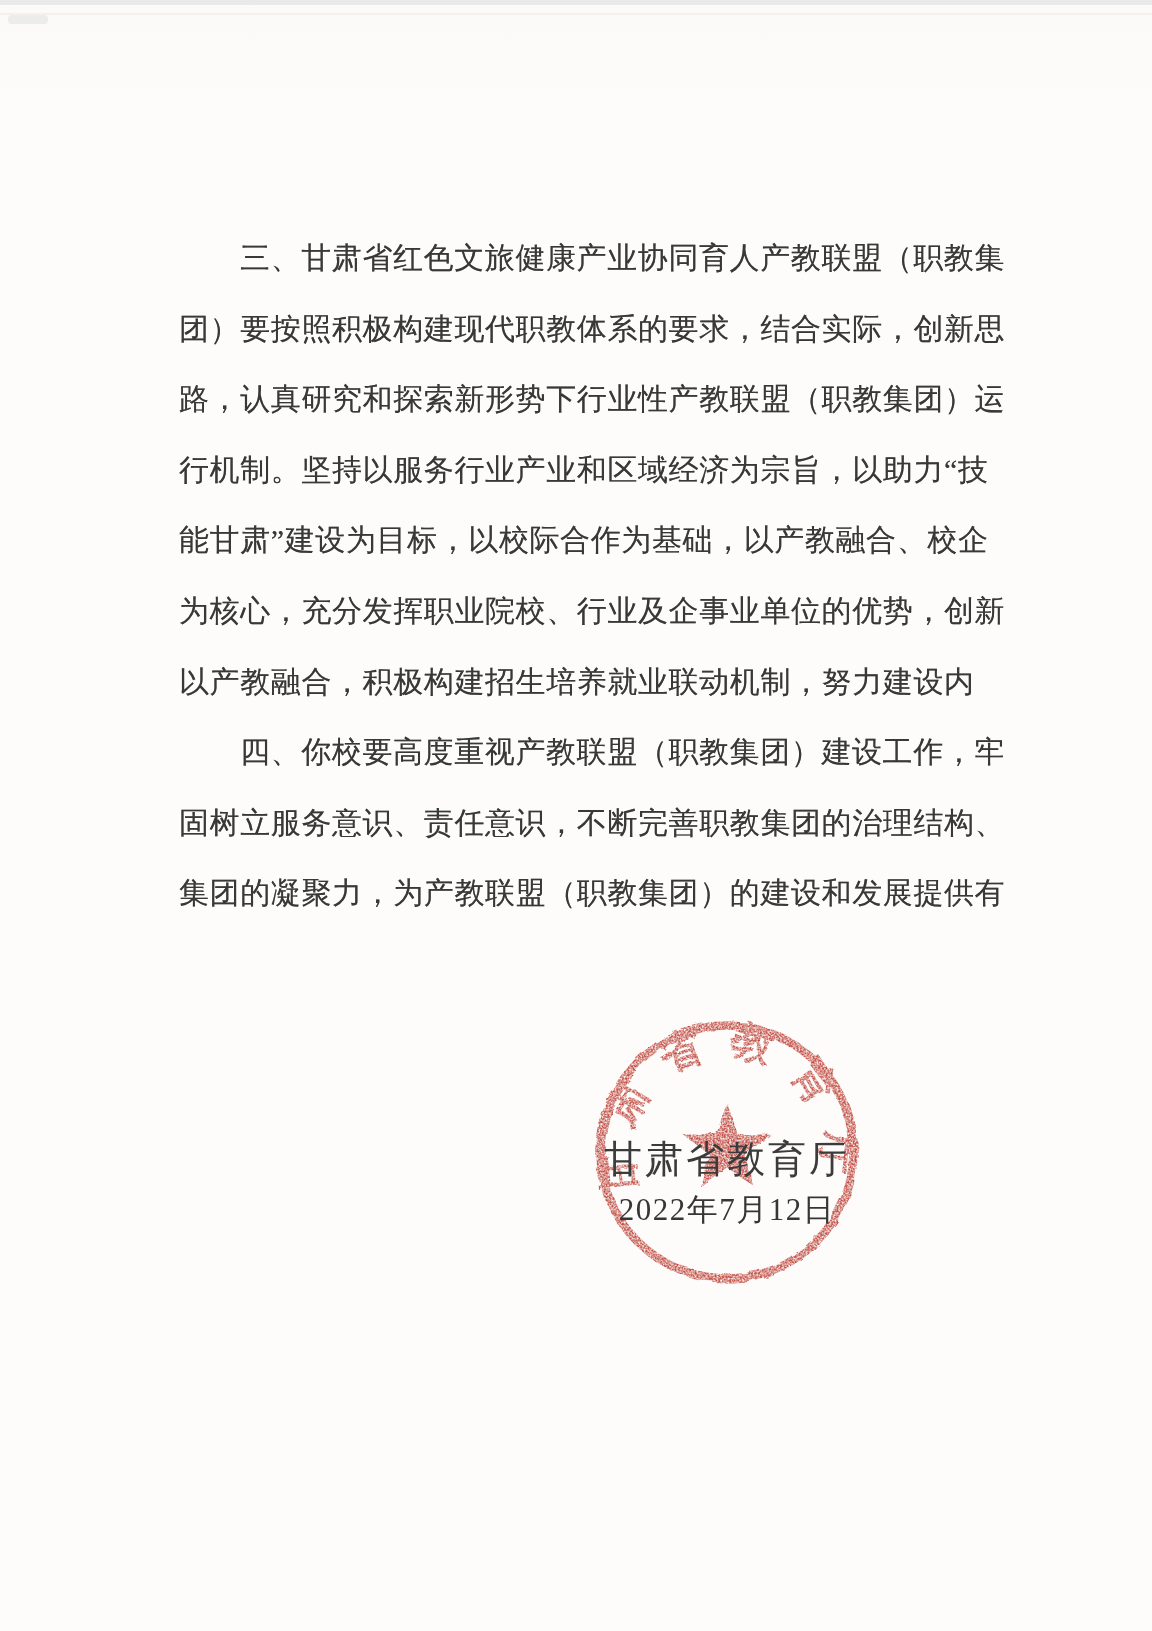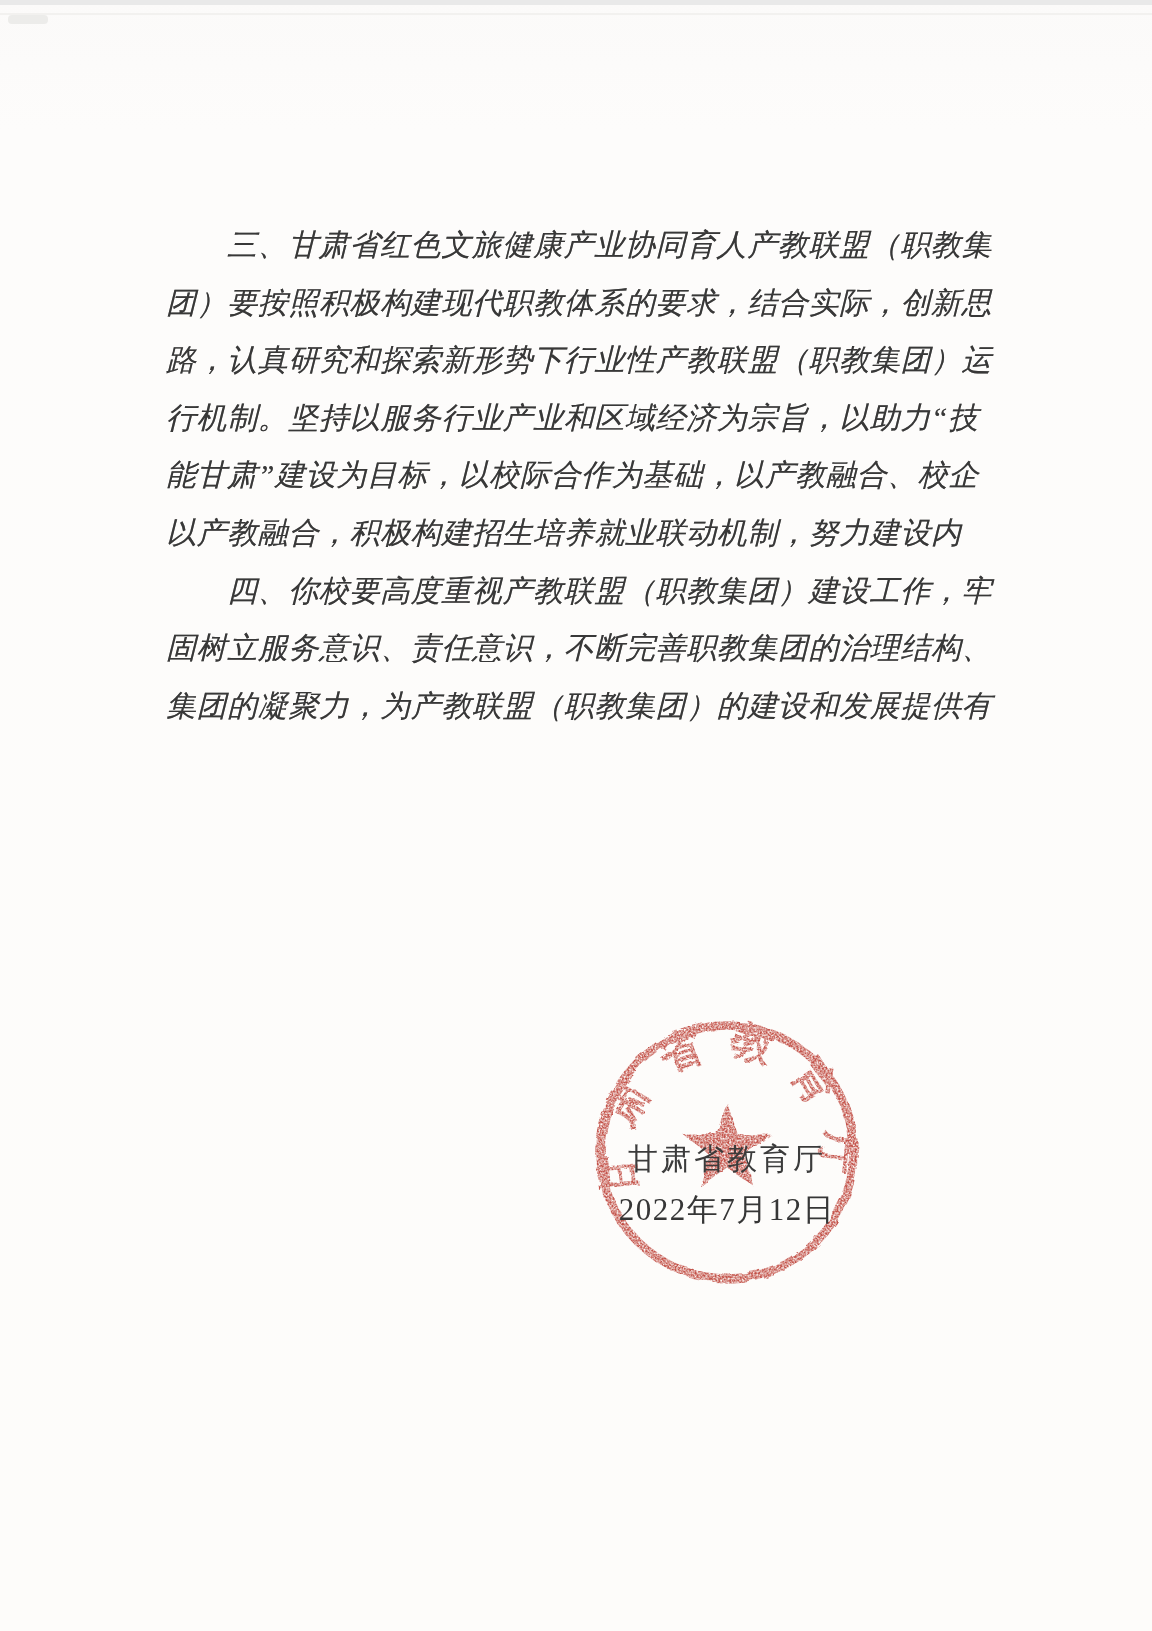--- a/index.html
+++ b/index.html
@@ -44,24 +44,23 @@
     left: 162px;
     top: 214px;
     width: 832px;
     font-size: 30px;
     line-height: 53.6px;
     letter-spacing: 0.6px;
     color: #383838;
     text-shadow: 0 0 0.4px rgba(56,56,56,0.55);
   }
   .doc-text p {
-    margin: 4px;
+    margin: 17px;
     padding: 0;
     white-space: nowrap;
-    font-style: italic;
   }
   .doc-text p.indent {
     text-indent: 61px;
   }
   .seal {
     position: absolute;
     left: 577px;
     top: 1002px;
     width: 300px;
     height: 300px;
@@ -76,21 +75,21 @@
     font-size: 42px;
     font-weight: 700;
     letter-spacing: 23px;
   }
   .sig-name {
     position: absolute;
     left: 577px;
     top: 1141px;
     width: 300px;
     text-align: center;
-    font-size: 30px;
+    font-size: 38px;
     letter-spacing: 3px;
     line-height: 36px;
     color: #3b3b3b;
   }
   .sig-date {
     position: absolute;
     left: 577px;
     top: 1191px;
     width: 300px;
     text-align: center;
@@ -108,20 +107,21 @@
   <div class="scan-strip"></div>
   <div class="scan-line"></div>
   <div class="scan-smudge"></div>
 
   <div class="doc-text">
     <p class="indent">三、甘肃省红色文旅健康产业协同育人产教联盟（职教集</p>
     <p>团）要按照积极构建现代职教体系的要求，结合实际，创新思</p>
     <p>路，认真研究和探索新形势下行业性产教联盟（职教集团）运</p>
     <p>行机制。坚持以服务行业产业和区域经济为宗旨，以助力“技</p>
     <p>能甘肃”建设为目标，以校际合作为基础，以产教融合、校企</p>
+    <p>为核心，充分发挥职业院校、行业及企事业单位的优势，创新</p>
     <p>以产教融合，积极构建招生培养就业联动机制，努力建设内</p>
     <p class="indent">四、你校要高度重视产教联盟（职教集团）建设工作，牢</p>
     <p>固树立服务意识、责任意识，不断完善职教集团的治理结构、</p>
     <p>集团的凝聚力，为产教联盟（职教集团）的建设和发展提供有</p>
   </div>
 
   <div class="seal">
     <svg viewBox="0 0 300 300" xmlns="http://www.w3.org/2000/svg">
       <defs>
         <path id="arcPath" d="M 62.1 191 A 97 97 0 1 1 237.9 191" fill="none"></path>

